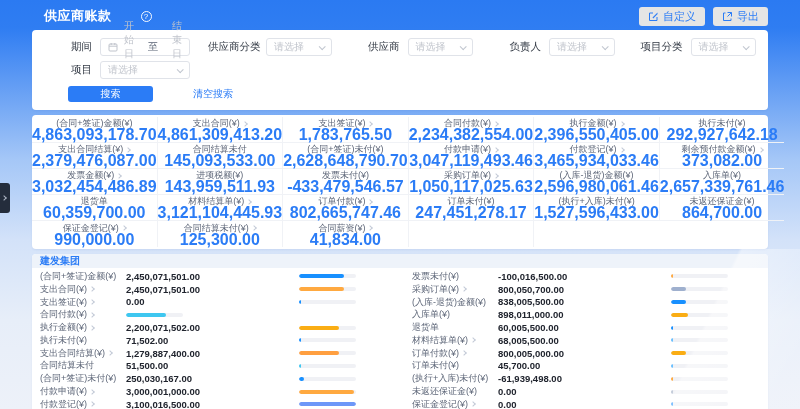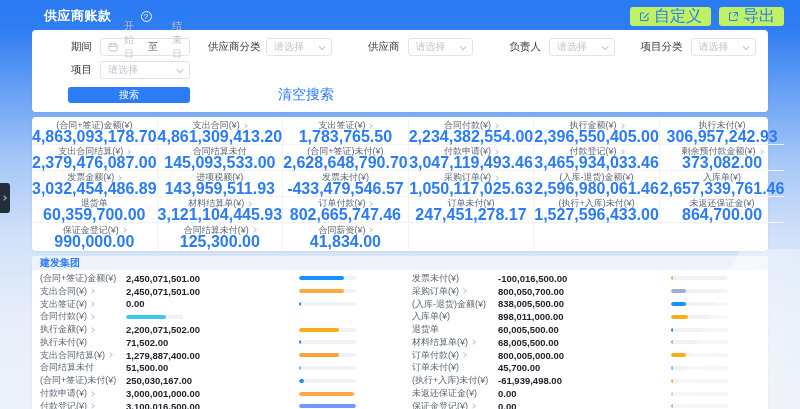--- a/index.html
+++ b/index.html
@@ -7,28 +7,28 @@
   body {
     font-family:"Liberation Sans","DejaVu Sans",sans-serif;
     background:linear-gradient(180deg,#2b7af2 0%,#2f7df2 28px,#5e9af4 80px,#a5c7f7 160px,#d3e2f9 240px,#e7eef9 320px,#edf1f9 100%);
     position:relative;
   }
   .bg-deco { position:absolute; right:-40px; bottom:-40px; width:260px; height:200px;
     background:linear-gradient(115deg, rgba(255,255,255,0) 45%, rgba(255,255,255,.45) 46%, rgba(255,255,255,.15) 75%);
     pointer-events:none; }
 
   
-  .topbar { display:flex; align-items:center; padding:9px 16px 7px 44px; height:30px;gap:23px; }
+  .topbar { display:flex; align-items:center; padding:9px 32px 7px 44px; height:30px;gap:23px; }
   .page-title { color:#fff; font-size:13px; font-weight:bold; letter-spacing:.5px; }
   .help-icon { width:11px; height:11px; border:1px solid rgba(255,255,255,.95); border-radius:50%;
     margin-left:6px; position:relative; flex:none; }
   .help-icon::after { content:"?"; position:absolute; left:0; top:-1px; width:100%; text-align:center;
     font-size:8px; color:#fff; line-height:12px; }
   .top-actions { margin-left:auto; display:flex; gap:8px; }
-  .top-btn { background:#bef264; color:#2b7cf6; font-size:16px; height:19px; padding:0 9px;
+  .top-btn { background:#e5e5e5; color:#2b7cf6; font-size:11px; height:19px; padding:0 9px;
     border:none; border-radius:3px; display:flex; align-items:center; gap:4px; cursor:pointer;text-align:right; }
   .top-btn svg { display:block; }
 
   
   .side-tab { position:absolute; left:0; top:183px; width:10px; height:30px; background:#242d3c;
     border-radius:0 3px 3px 0; display:flex; align-items:center; justify-content:center; cursor:pointer; }
   .side-tab i { width:4px; height:4px; border-right:1px solid #aeb6c4; border-top:1px solid #aeb6c4;
     transform:rotate(45deg); display:block; margin-left:-2px; }
 
   .card { background:#fff; border-radius:4px; margin:0 32px; box-shadow:0 1px 2px rgba(40,80,160,.08); }
@@ -40,23 +40,23 @@
   .field-label { width:58px; flex:none; text-align:right; color:#333a45; font-size:10.5px; padding-right:8px; white-space:nowrap; }
   .ibox { flex:1; height:18px; border:1px solid #e0e3e9; border-radius:3px; background:#fff;
     display:flex; align-items:center; padding:0 7px; font-size:10px; color:#c0c4cc; cursor:pointer; }
   .ibox .ph { color:#c0c4cc; }
   .ibox .sep { color:#5a6475; margin:0 14px; flex:none; }
   .date-ph { flex:1; text-align:left; }
   .sel-chev { width:5px; height:5px; border-right:1px solid #c0c6cf; border-bottom:1px solid #c0c6cf;
     transform:rotate(45deg) translateY(-1px); margin-left:auto; flex:none; }
   .cal-icon { margin-right:6px; flex:none; display:block; }
   .filter-actions { display:flex; align-items:center; margin:7px 0 3px 26px; gap:40px; }
-  .search-btn { width:122px; height:16px; background:#2b7cf6; color:#fff; border:none; border-radius:3px;
+  .search-btn { width:85px; height:16px; background:#2b7cf6; color:#fff; border:none; border-radius:3px;
     font-size:10px; cursor:pointer; }
-  .clear-link { color:#2b7cf6; font-size:14px; cursor:pointer;margin-left:48px; }
+  .clear-link { color:#2b7cf6; font-size:10px; cursor:pointer; }
 
   
   .summary-card { margin-top:5px; padding:2px 0; }
   .summary-grid { display:grid; grid-template-columns:repeat(6,1fr); }
   .sum-cell { height:26px; display:flex; flex-direction:column; align-items:center; justify-content:center;
     border-right:1px solid #f0f2f6; border-bottom:1px solid #f0f2f6; }
   .sum-cell.no-r { border-right:none; }
   .sum-cell.no-b { border-bottom:none; }
   .sum-lrow { display:flex; align-items:center; line-height:11px; }
   .sum-label { font-size:9px; color:#5c6577; white-space:nowrap; }
@@ -197,21 +197,21 @@
         <div class="sum-lrow">
           <span class="sum-label">执行金额(¥)</span>
           <i class="chev"></i>
         </div>
         <div class="sum-value">2,396,550,405.00</div>
       </div>
       <div class="sum-cell no-r">
         <div class="sum-lrow">
           <span class="sum-label">执行未付(¥)</span>
         </div>
-        <div class="sum-value">306,957,242.93</div>
+        <div class="sum-value">292,927,642.18</div>
       </div>
       <div class="sum-cell">
         <div class="sum-lrow">
           <span class="sum-label">支出合同结算(¥)</span>
           <i class="chev"></i>
         </div>
         <div class="sum-value">2,379,476,087.00</div>
       </div>
       <div class="sum-cell">
         <div class="sum-lrow">

